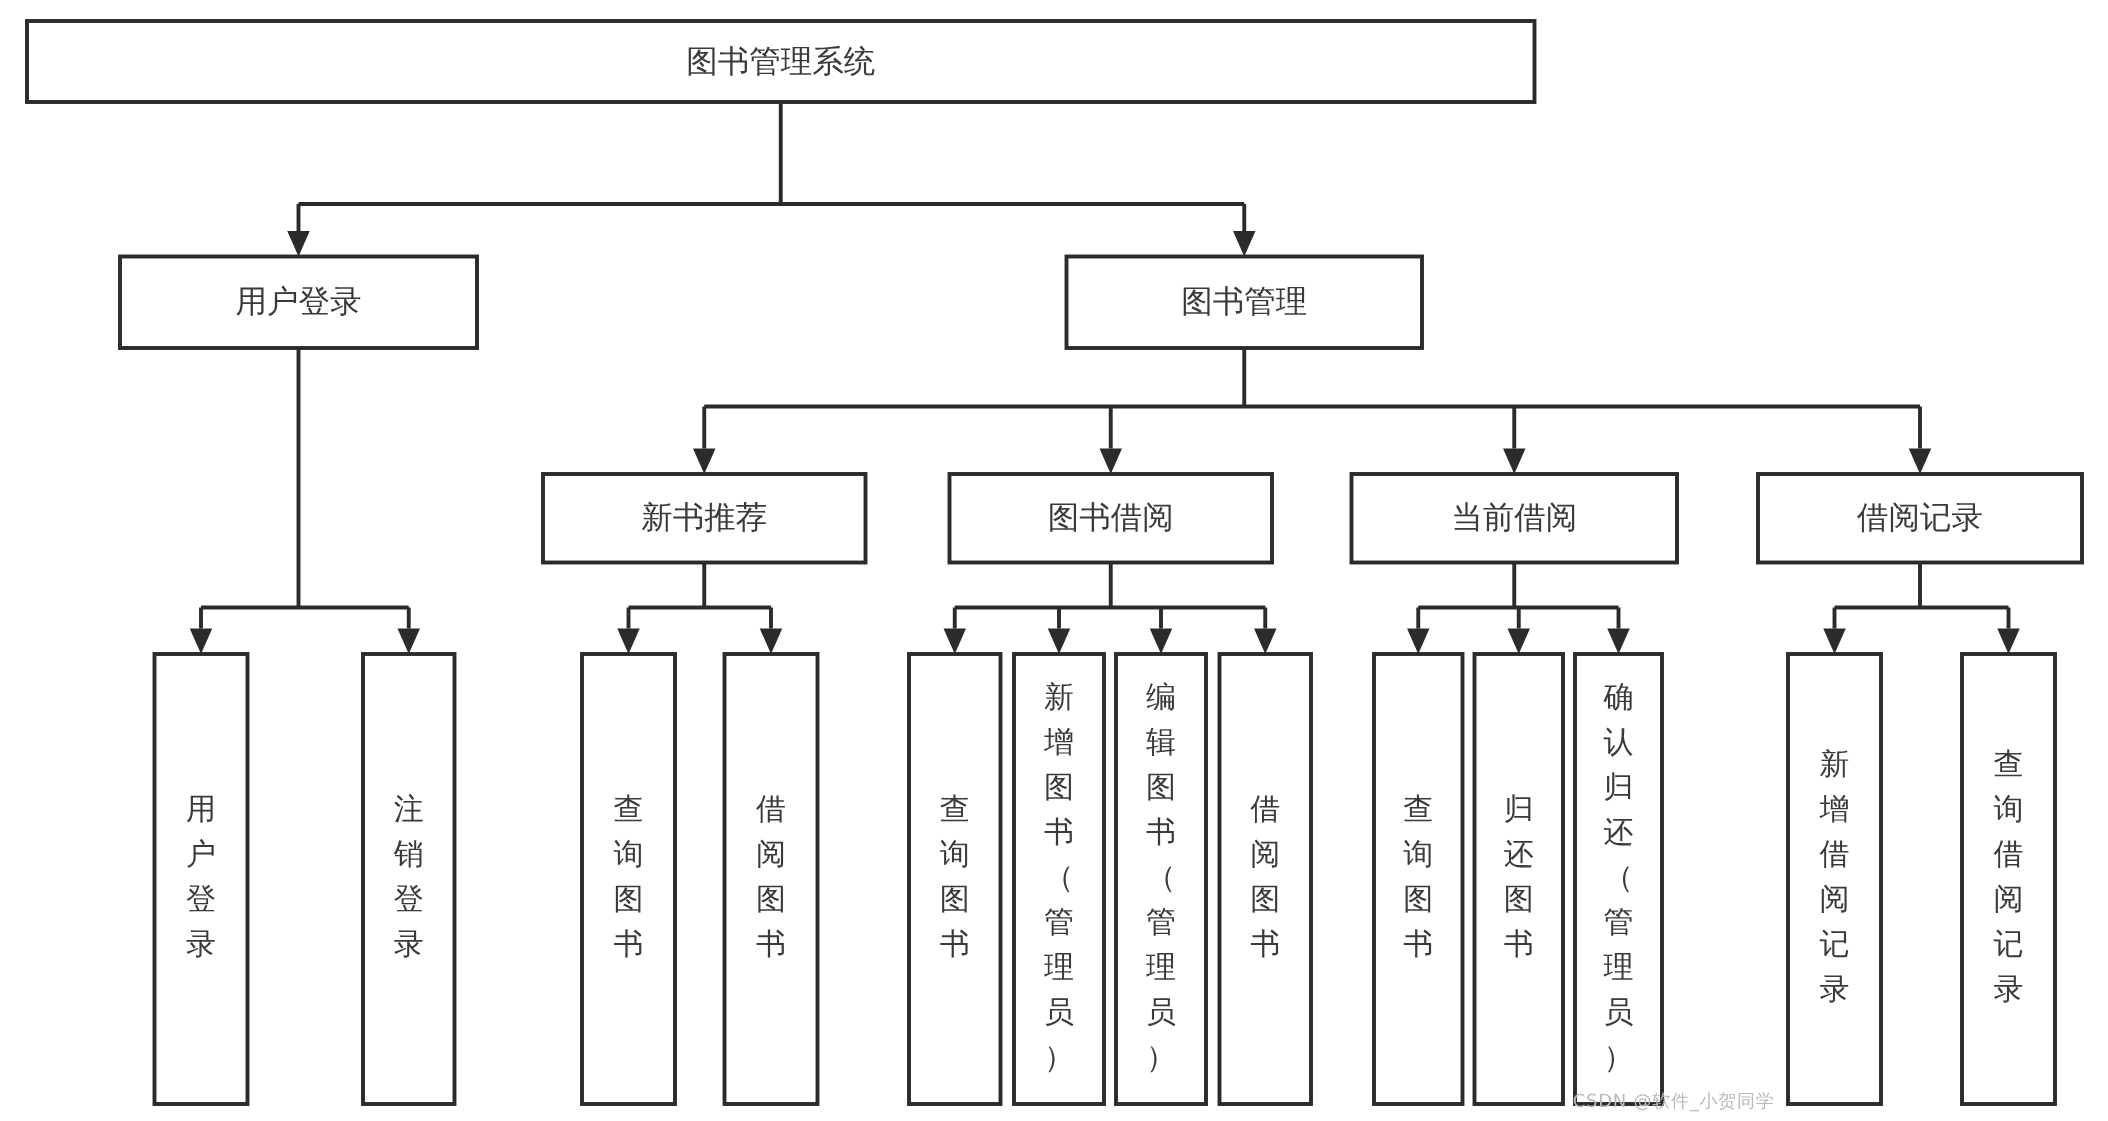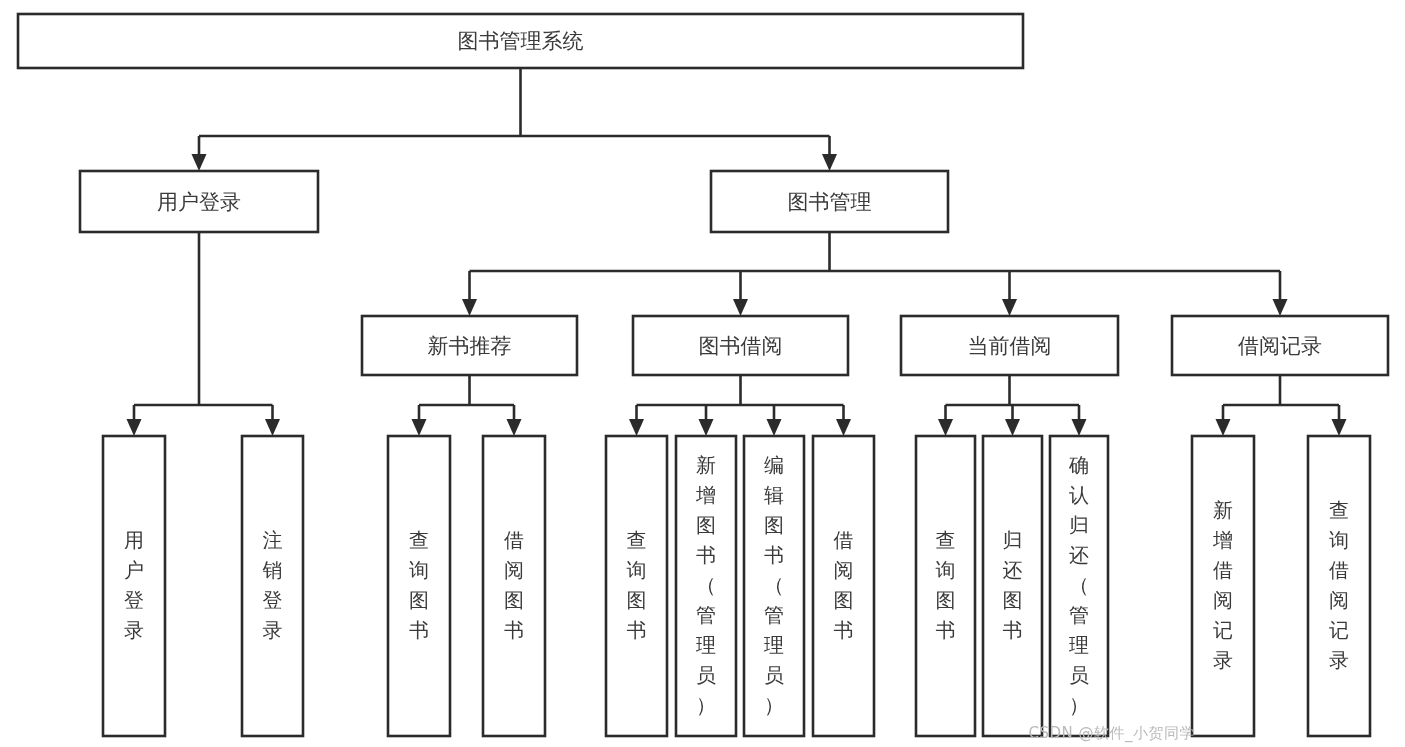--- a/index.html
+++ b/index.html
@@ -12,21 +12,20 @@
     width: 1405px;
     height: 747px;
     font-family: "DejaVu Sans", "Liberation Sans", sans-serif;
     overflow: hidden;
   }
   #diagram-root {
     position: relative;
     width: 1191px;
     height: 747px;
     background: #ffffff;
-    padding-left: 12px;
   }
   svg.flow {
     position: absolute;
     left: 0;
     top: 0;
     width: 1405px;
     height: 747px;
     display: block;
   }
   .node-rect {
@@ -53,21 +52,21 @@
     dominant-baseline: middle;
   }
   .node-label.vertical {
     font-size: 20px;
   }
   .watermark {
     position: absolute;
     right: 8px;
     bottom: 4px;
     font-family: "DejaVu Sans", "Liberation Sans", sans-serif;
-    font-size: 15px;
+    font-size: 12px;
     color: #b9b9b9;
     letter-spacing: 0.5px;
     white-space: nowrap;
     pointer-events: none;
     margin-top: 16px;
   }
 </style>
 </head>
 <body>
 

